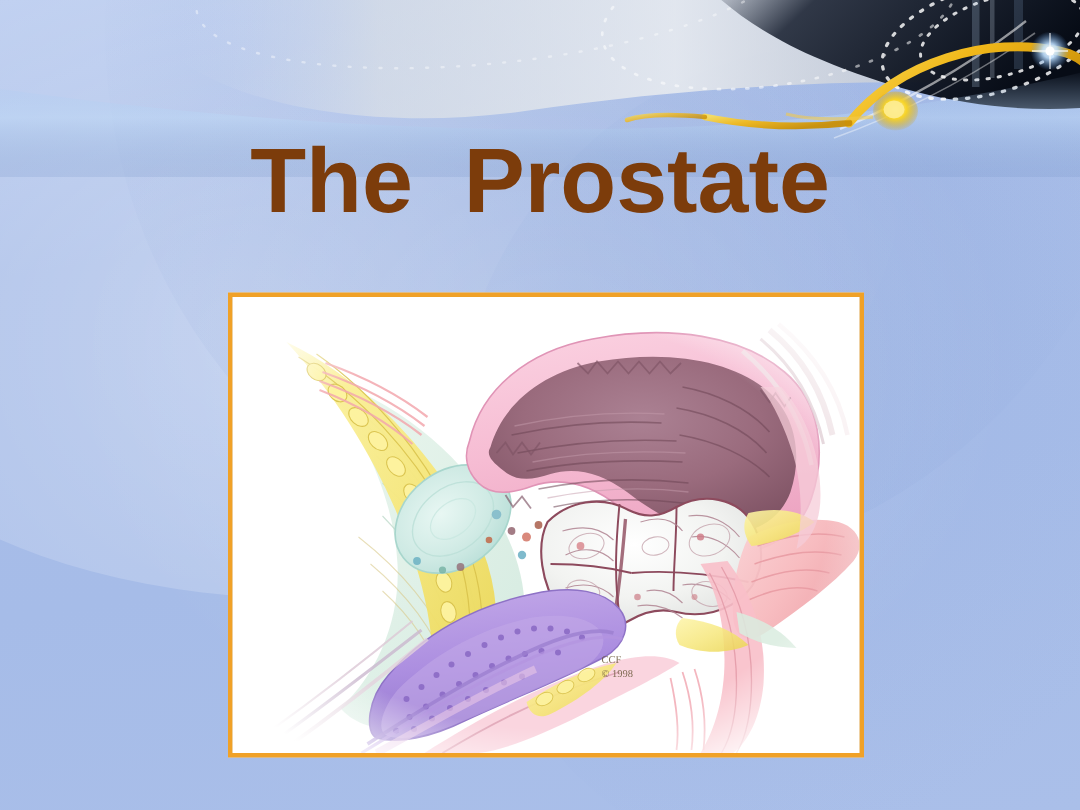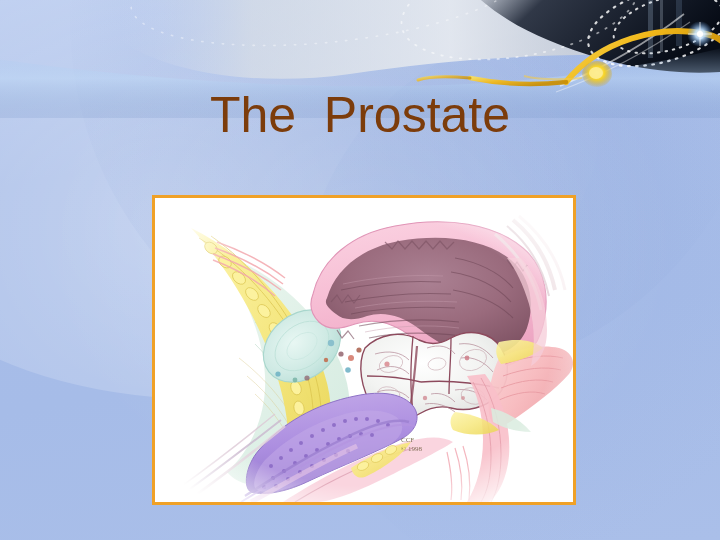--- a/index.html
+++ b/index.html
@@ -69,22 +69,22 @@
     overflow: hidden;
   }
 
   
   #title {
     position: absolute;
     left: 0;
     top: 88px;
     width: 720px;
     text-align: center;
-    font-size: 50px;
-    font-weight: normal;
+    font-size: 61px;
+    font-weight: bold;
     color: #7c3c0b;
     letter-spacing: 0px;
     white-space: pre;
     line-height: 1.08;
   }
 
   
   #picture-frame {
     position: absolute;
     left: 152px;

